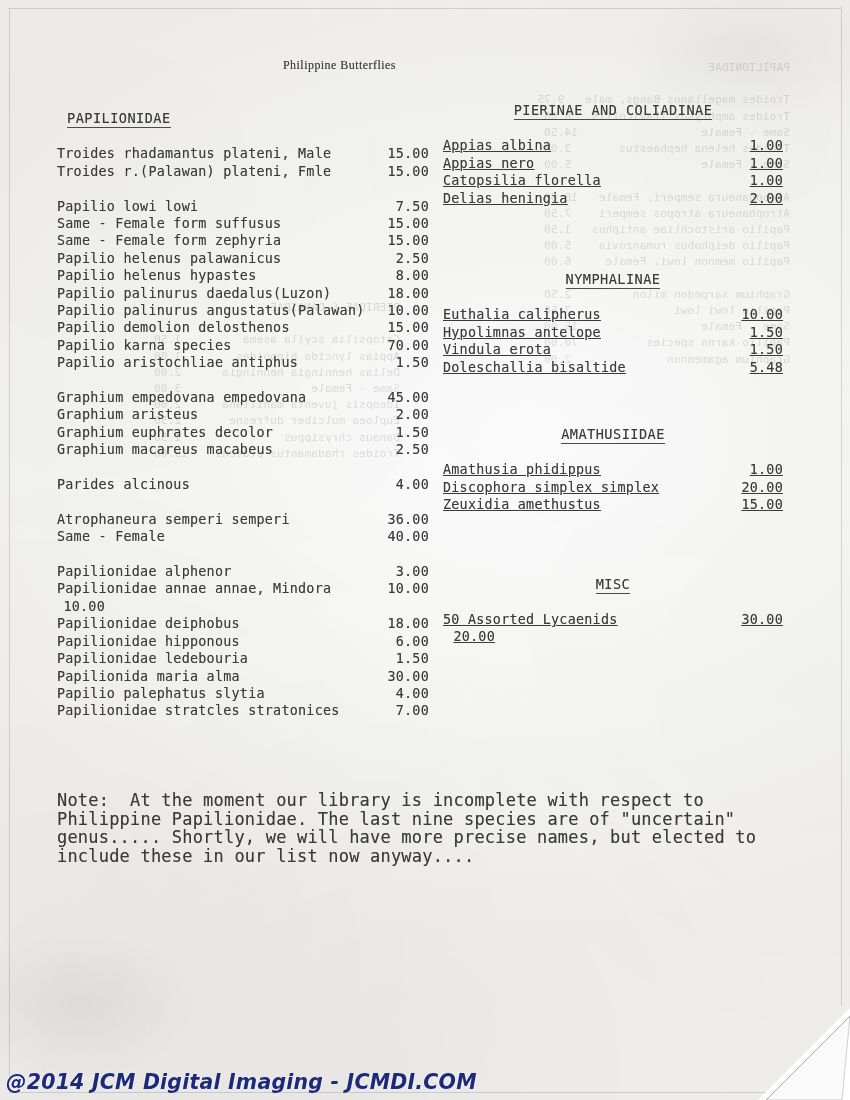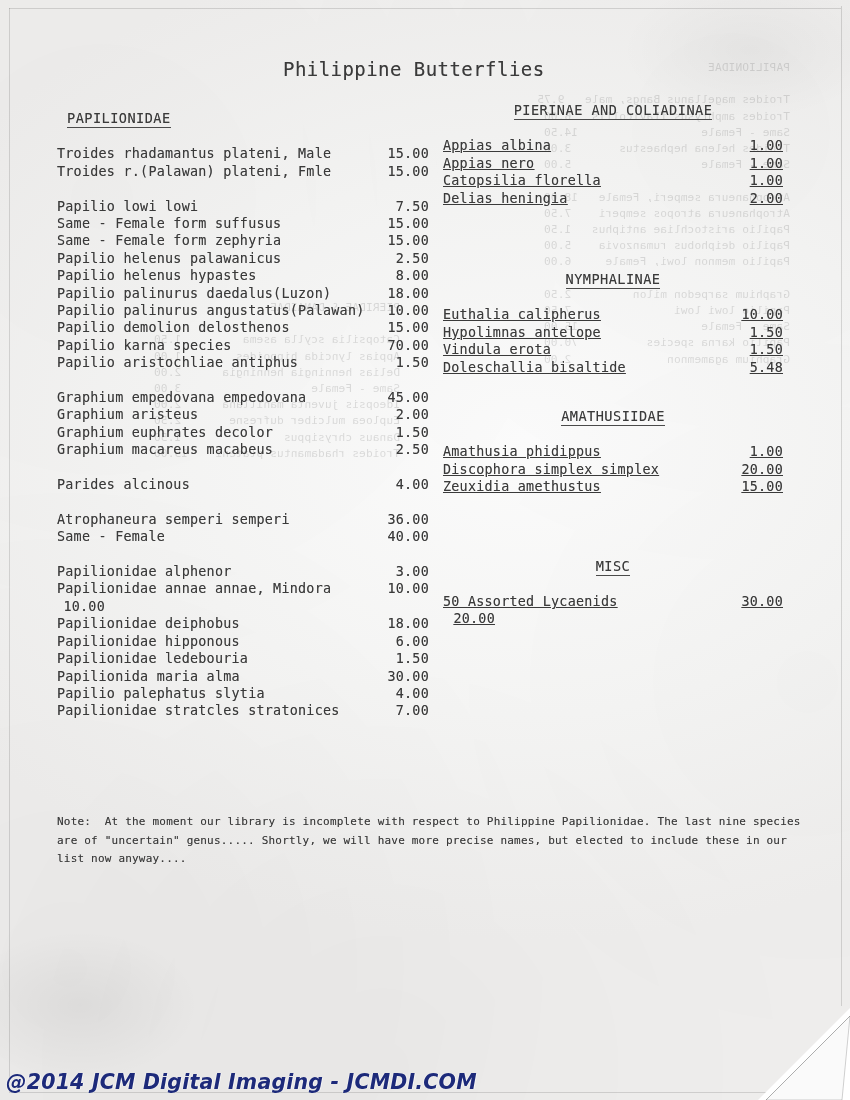--- a/index.html
+++ b/index.html
@@ -86,23 +86,24 @@
     position: absolute;
     inset: 0;
     color: #3a3a3a;
     text-shadow: 0 0 .6px rgba(60,60,60,.45);
   }
 
   .doc-title {
     position: absolute;
     left: 283px;
     top: 58px;
-    font-size: 19px;
+    font-size: 12px;
     letter-spacing: .45px;
     white-space: pre;
+    font-family: Liberation Serif, serif;
   }
 
   .col { position: absolute; }
   #col-left  { left: 57px;  top: 108px; width: 372px; }
   #col-right { left: 443px; top: 100px; width: 340px; text-decoration: underline; }
 
   .section-head {
     font-size: 13.6px;
     letter-spacing: .45px;
     display: inline-block;
@@ -126,23 +127,23 @@
   .row .nm   { flex: 1 1 auto; }
   .row .pr   { flex: 0 0 auto; text-align: right; min-width: 48px; }
   .spacer { height: 17.4px; }
 
   
   #col-right .row .pr { min-width: 52px; }
 
   .note {
     position: absolute;
     left: 57px;
-    top: 813px;
+    top: 791px;
     width: 746px;
-    font-size: 11px;
+    font-size: 17px;
     line-height: 18.6px;
     letter-spacing: .2px;
     white-space: pre-wrap;
   }
 
   
   #watermark {
     position: absolute;
     left: 6px;
     bottom: 6px;
@@ -268,21 +269,21 @@
             <div class="row"><span class="nm">Delias heningia</span><span class="pr">2.00</span></div>
           </div>
           <div style="margin-top: 62px;">
             <div class="head-wrap center"><span class="section-head">NYMPHALINAE</span></div>
             <div class="spacer"></div>
             <div class="row"><span class="nm">Euthalia calipherus</span><span class="pr">10.00</span></div>
             <div class="row"><span class="nm">Hypolimnas antelope</span><span class="pr">1.50</span></div>
             <div class="row"><span class="nm">Vindula erota</span><span class="pr">1.50</span></div>
             <div class="row"><span class="nm">Doleschallia bisaltide</span><span class="pr">5.48</span></div>
           </div>
-          <div style="margin-top: 30px;">
+          <div style="margin-top: 48px;">
             <div class="head-wrap center"><span class="section-head">AMATHUSIIDAE</span></div>
             <div class="spacer"></div>
             <div class="row"><span class="nm">Amathusia phidippus</span><span class="pr">1.00</span></div>
             <div class="row"><span class="nm">Discophora simplex simplex</span><span class="pr">20.00</span></div>
             <div class="row"><span class="nm">Zeuxidia amethustus</span><span class="pr">15.00</span></div>
           </div>
           <div style="margin-top: 60px;">
             <div class="head-wrap center"><span class="section-head">MISC</span></div>
             <div class="spacer"></div>
             <div class="row"><span class="nm">50 Assorted Lycaenids</span><span class="pr">30.00</span></div>

